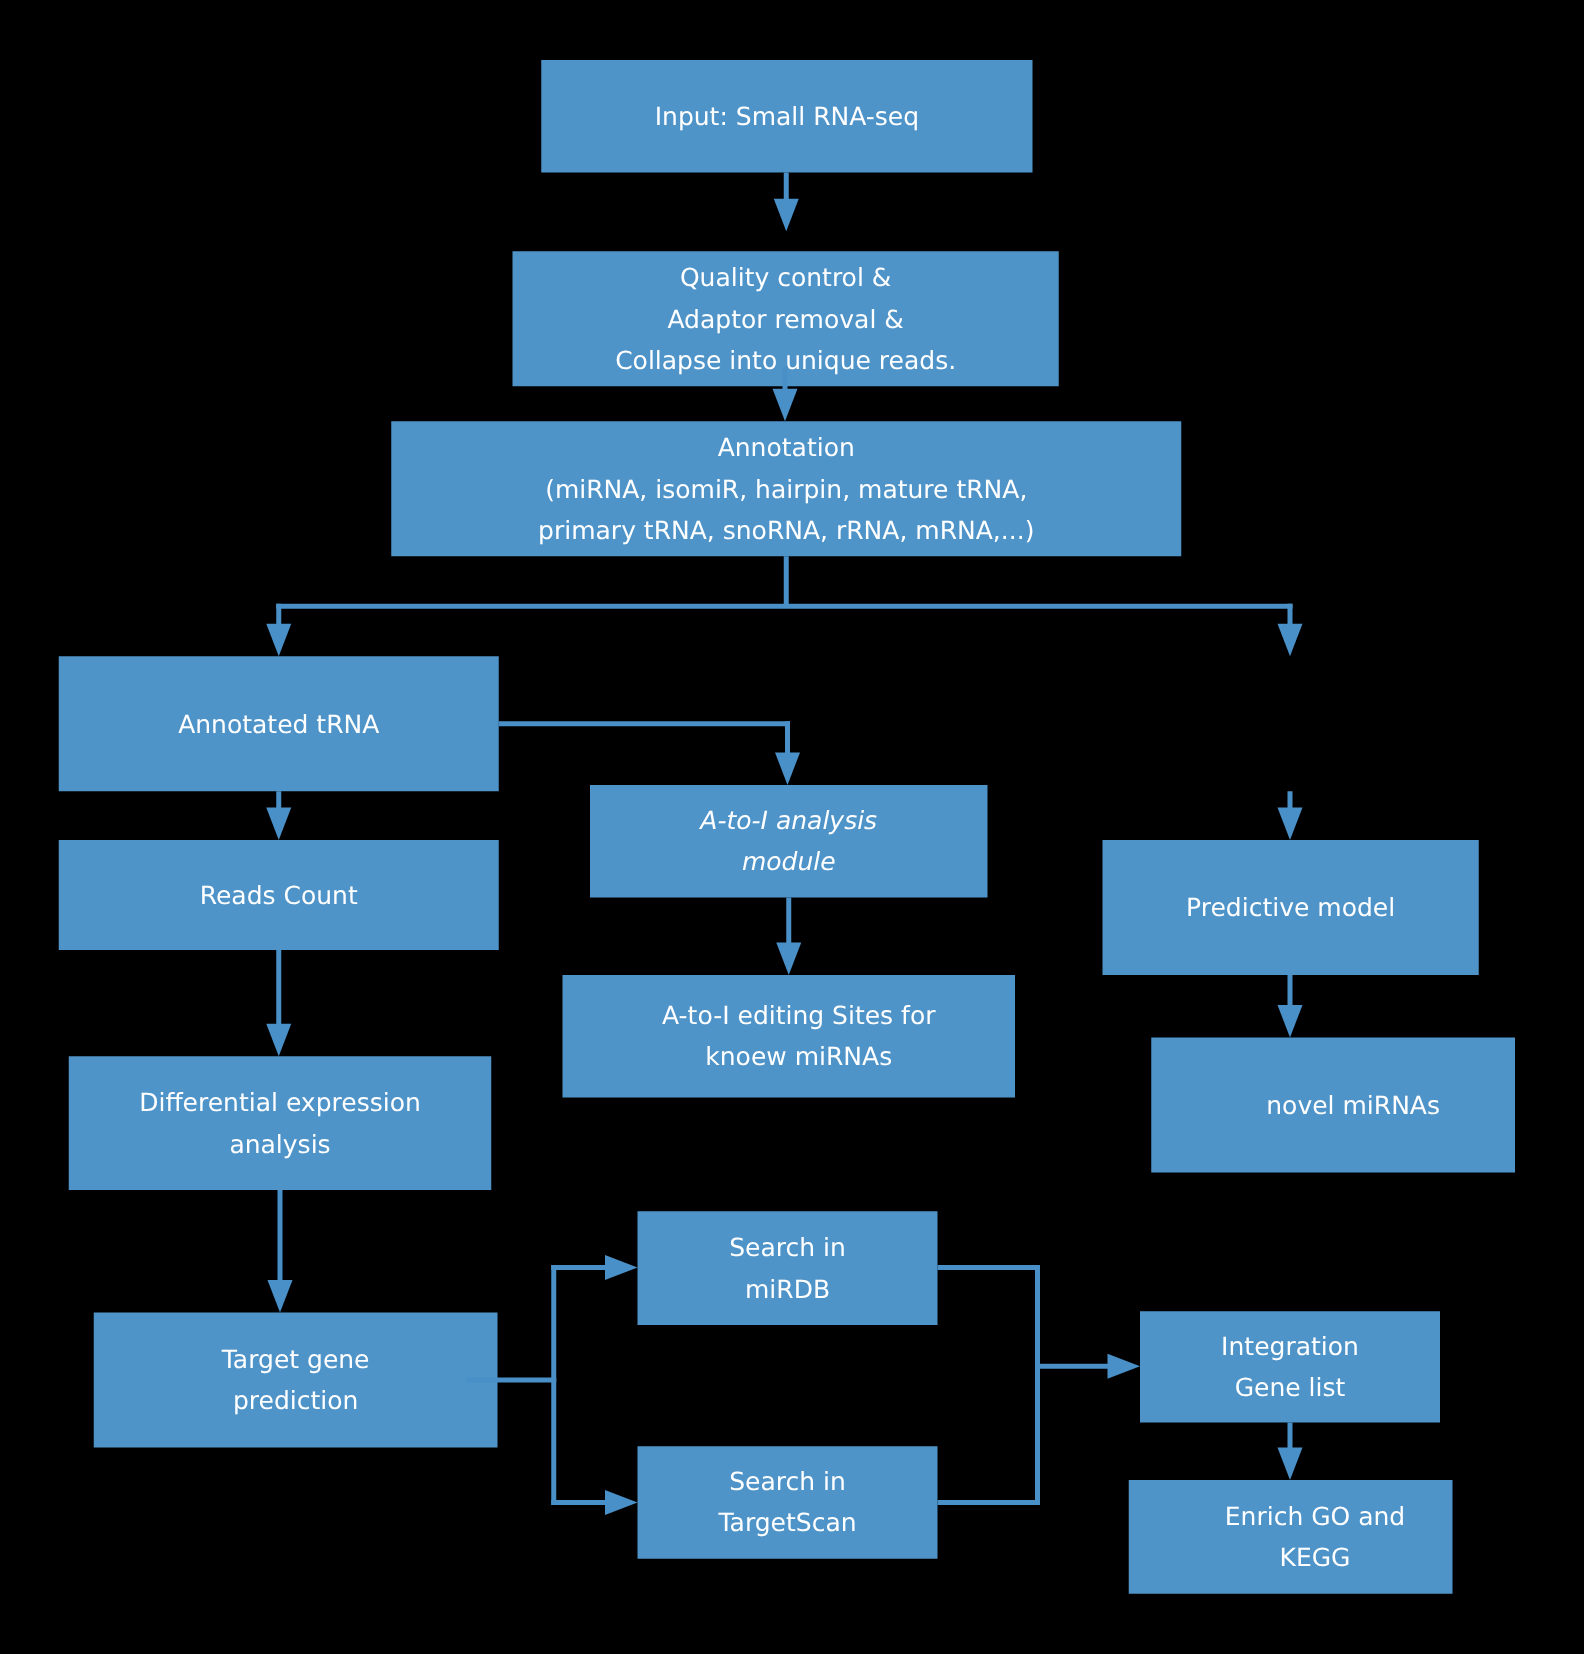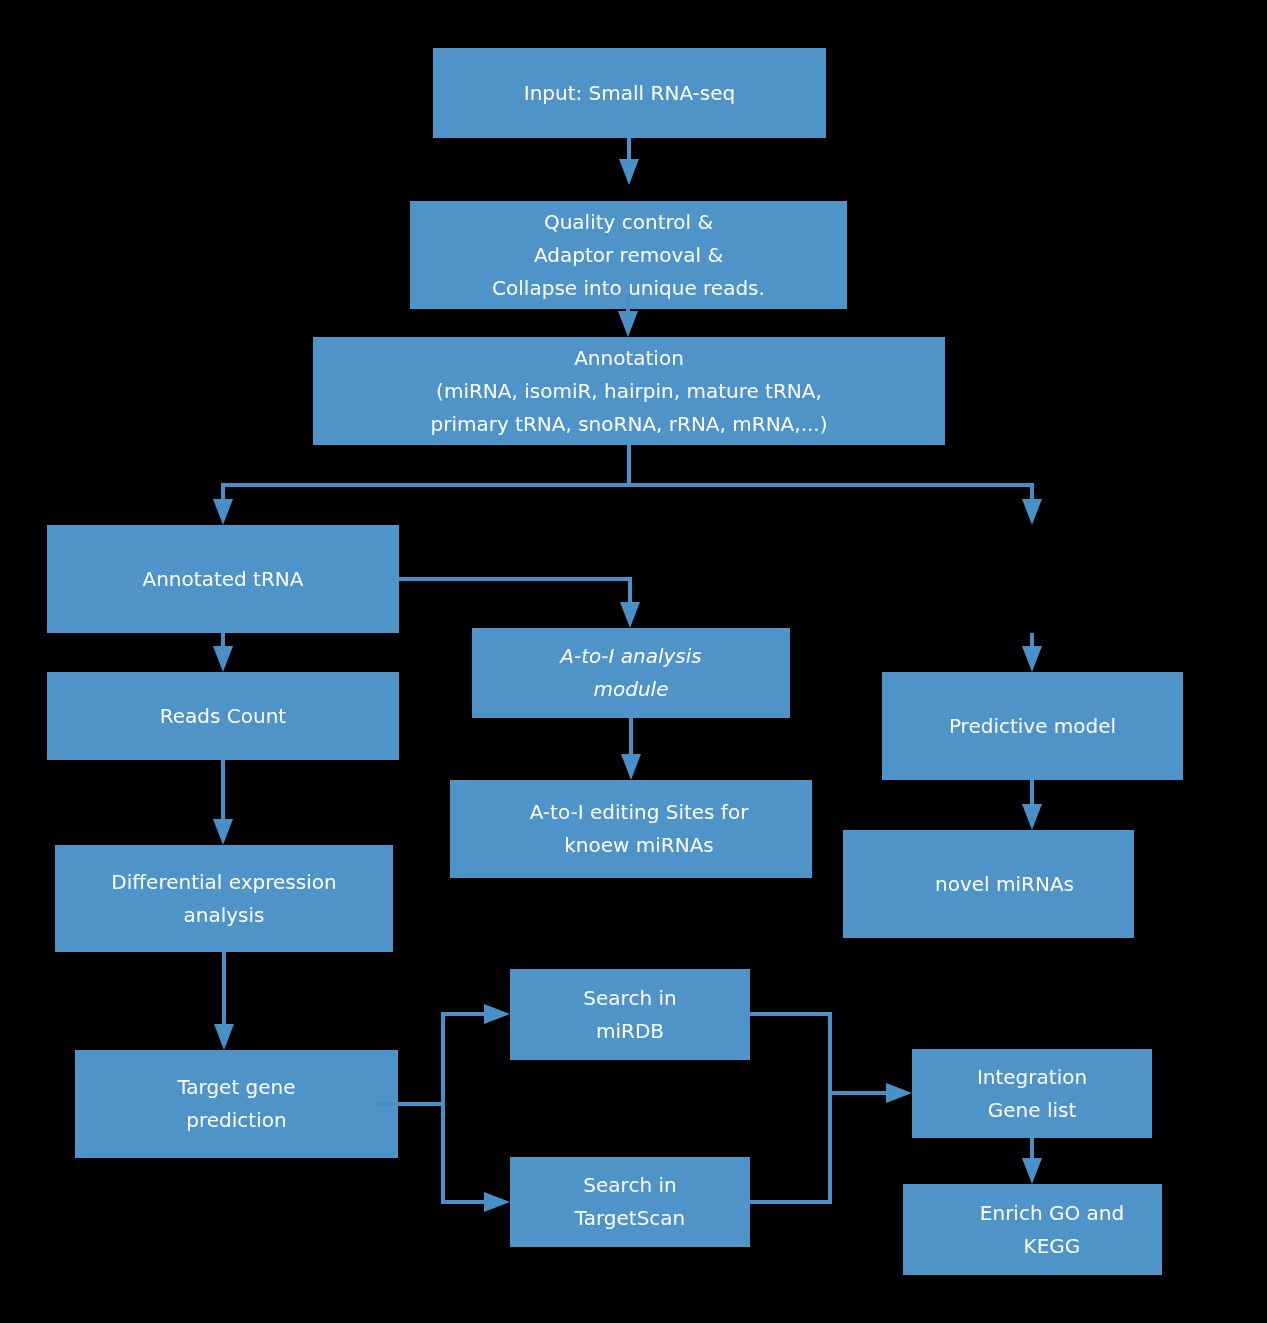--- a/index.html
+++ b/index.html
@@ -48,21 +48,21 @@
   <div class="node" style="left:313px;top:337px;width:632px;height:108px;">Annotation
 (miRNA, isomiR, hairpin, mature tRNA,
 primary tRNA, snoRNA, rRNA, mRNA,...)</div>
   <div class="node" style="left:47px;top:525px;width:352px;height:108px;">Annotated tRNA</div>
   <div class="node" style="left:472px;top:628px;width:318px;height:90px;font-style:italic;">A-to-I analysis
 module</div>
   <div class="node" style="left:47px;top:672px;width:352px;height:88px;">Reads Count</div>
   <div class="node" style="left:882px;top:672px;width:301px;height:108px;">Predictive model</div>
   <div class="node" style="left:450px;top:780px;width:362px;height:98px;padding-left:24px;">A-to-I editing Sites for
 knoew miRNAs</div>
-  <div class="node" style="left:843px;top:830px;width:291px;height:108px;padding-left:40px;">novel miRNAs</div>
+  <div class="node" style="left:921px;top:830px;width:291px;height:108px;padding-left:40px;">novel miRNAs</div>
   <div class="node" style="left:55px;top:845px;width:338px;height:107px;">Differential expression
 analysis</div>
   <div class="node" style="left:75px;top:1050px;width:323px;height:108px;">Target gene
 prediction</div>
   <div class="node" style="left:510px;top:969px;width:240px;height:91px;">Search in
 miRDB</div>
   <div class="node" style="left:510px;top:1157px;width:240px;height:90px;">Search in
 TargetScan</div>
   <div class="node" style="left:912px;top:1049px;width:240px;height:89px;">Integration
 Gene list</div>

